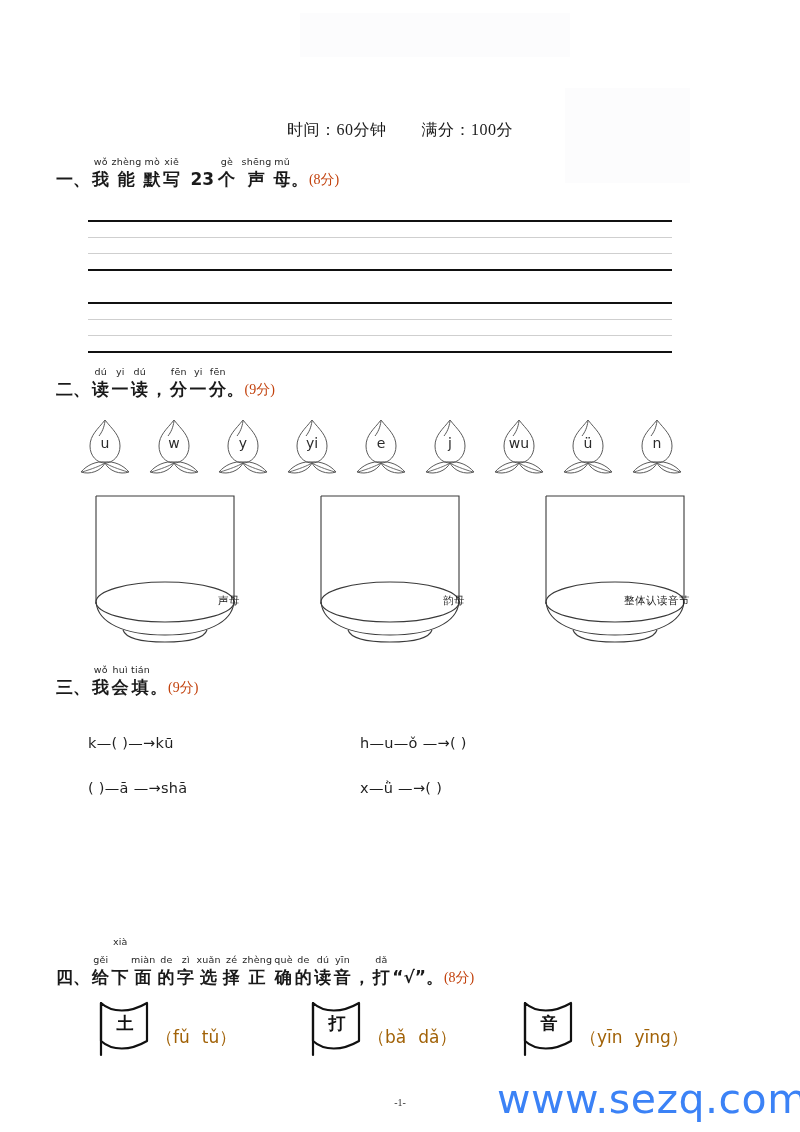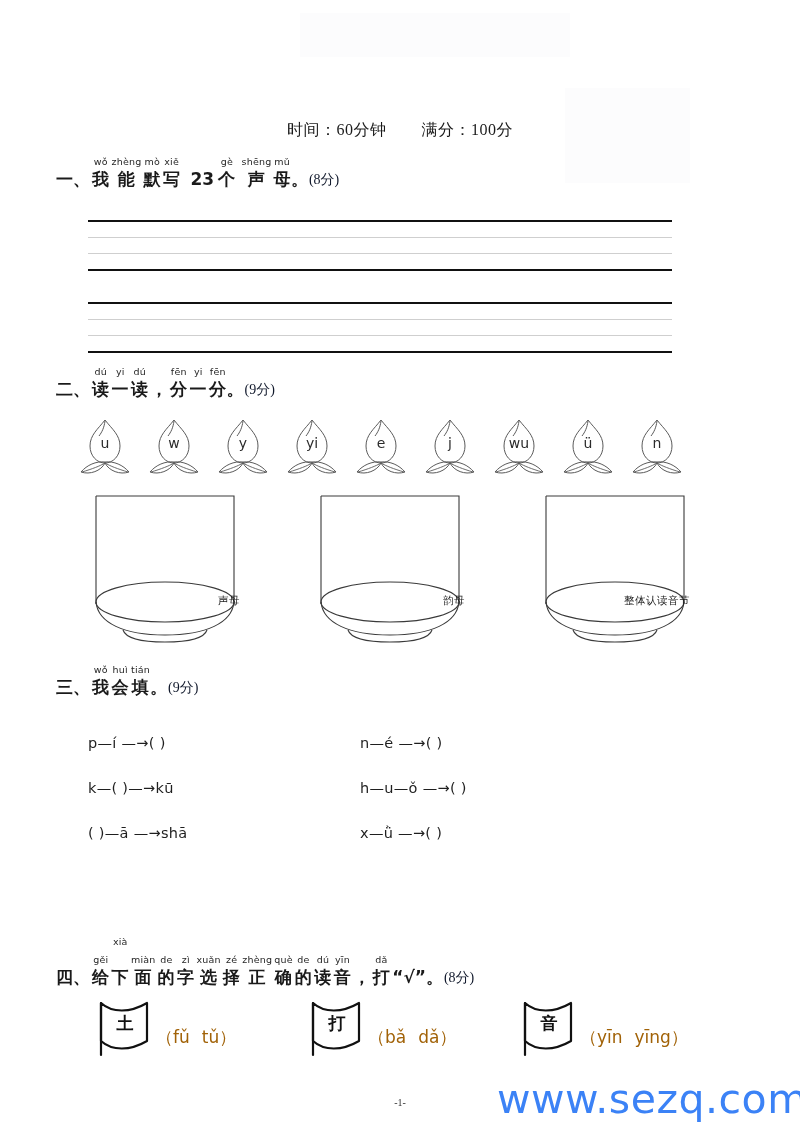--- a/index.html
+++ b/index.html
@@ -75,21 +75,21 @@
     font-weight: bold;
     line-height: 21px;
     align-self: flex-end;
   }
   .score-tag {
     font-family: "Liberation Serif", "DejaVu Serif", serif;
     font-size: 14px;
     font-weight: normal;
     line-height: 21px;
     align-self: flex-end;
-    color: #0f172a;
+    color: #c2410c;
     margin-left: 1px;
   }
 
   
   .stave {
     position: absolute;
     left: 88px;
     width: 584px;
     height: 50px;
   }
@@ -474,24 +474,20 @@
           <span class="py">tián</span>
           <span class="han">填</span>
         </span>
         <span class="plain-han">。</span>
         <span class="score-tag">(9分)</span>
       </div>
   </div>
 
   <div class="spell-grid" id="spell-grid">
       <div class="spell-row">
-        <span class="spell-cell left">p—í —→(        )</span>
-        <span class="spell-cell right">n—é —→(        )</span>
-      </div>
-      <div class="spell-row">
         <span class="spell-cell left">k—(        )—→kū</span>
         <span class="spell-cell right">h—u—ǒ —→(        )</span>
       </div>
       <div class="spell-row">
         <span class="spell-cell left">(        )—ā —→shā</span>
         <span class="spell-cell right">x—ǜ —→(        )</span>
       </div>
     </div>
 
   <div class="section-head" style="top:936px;">

